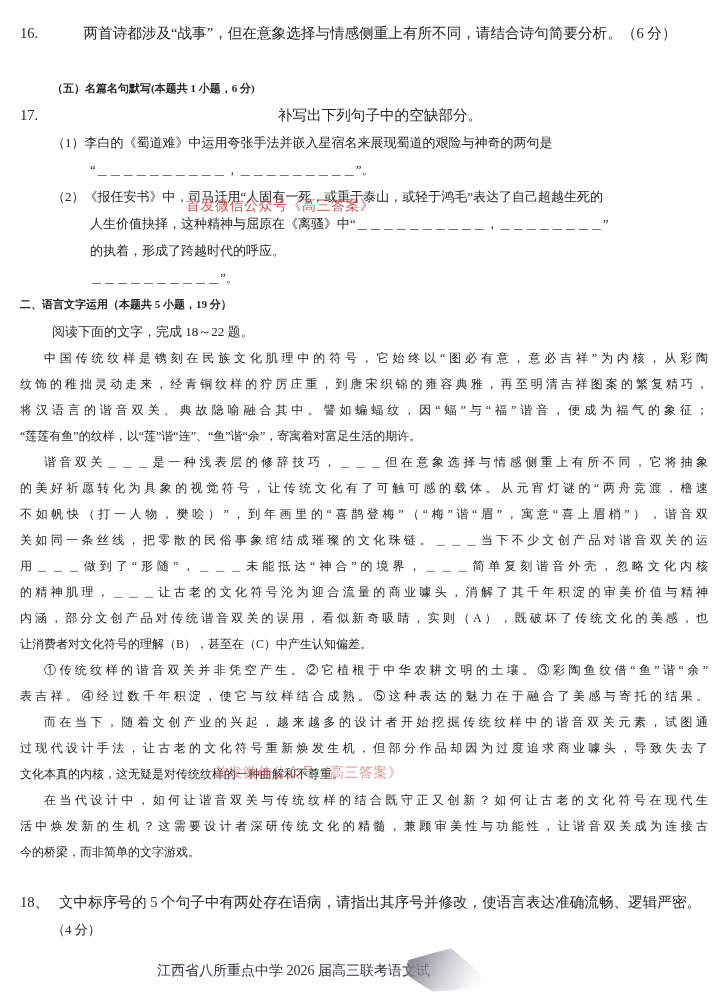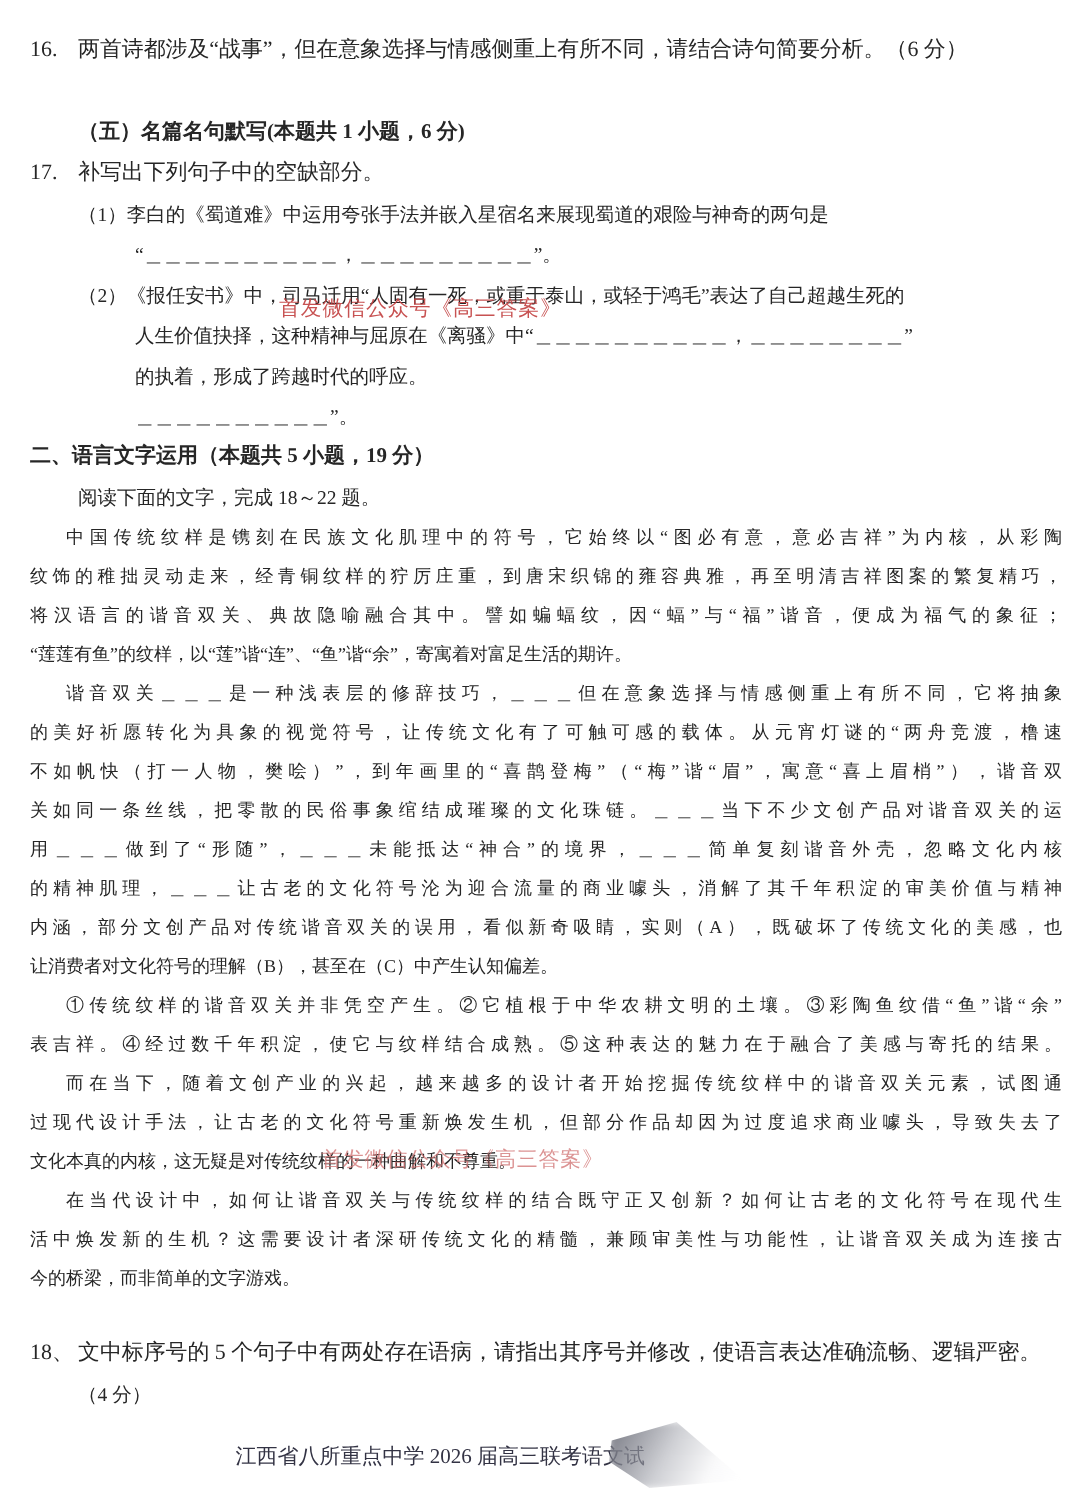--- a/index.html
+++ b/index.html
@@ -8,29 +8,29 @@
     width:728px; height:999px;
     box-sizing:border-box;
     padding:20px 20px 0 20px;
     background:#ffffff;
     font-family:"Liberation Serif","DejaVu Serif",serif;
     color:#262626;
     overflow:hidden;
   }
   .qrow { display:flex; }
   .qnum { flex:0 0 32px; font-size:14.6px; line-height:27px; }
-  .qtext { flex:1 1 auto; font-size:14.6px; line-height:27px; white-space:nowrap; }
+  .qtext { flex:1 1 auto; font-size:14.6px; line-height:27px; white-space:nowrap;text-align:center; }
   .line  { font-size:13px; line-height:27px; white-space:nowrap; }
   .pline { font-size:12px; line-height:26px; white-space:nowrap; }
   .j     { white-space:normal; text-align:justify; text-align-last:justify; }
   .ind   { text-indent:2em; }
   .m32   { margin-left:32px; }
   .m70   { margin-left:70px; }
   .bold  { font-weight:700; }
-  .sec   { font-size:14px; line-height:27px; }
+  .sec   { font-size:11px; line-height:27px; }
   .mt28  { margin-top:28px; }
   .mt6   { margin-top:24px; }
   .watermark {
     position:absolute;
     font-size:14px;
     letter-spacing:0.5px;
     white-space:nowrap;
     pointer-events:none;
   }
   .wm1 { left:186px; top:197px; color:#c24040; opacity:0.9; }

